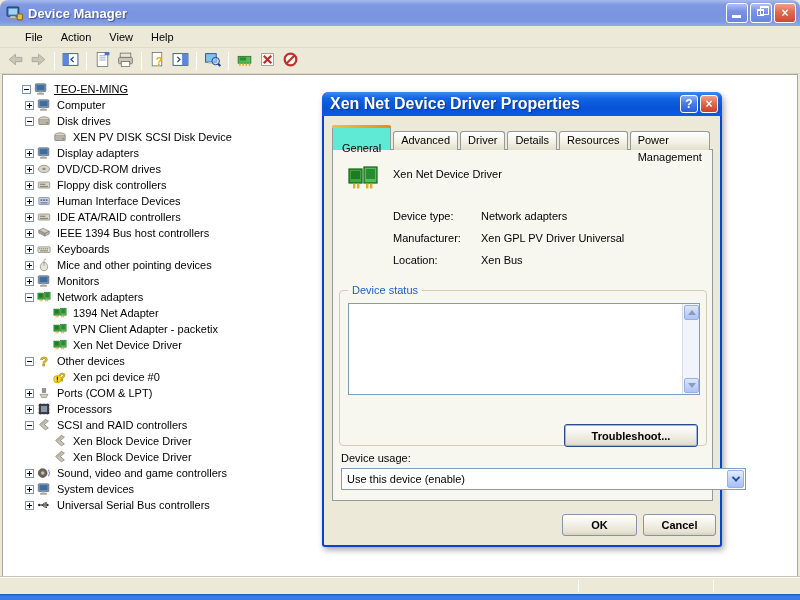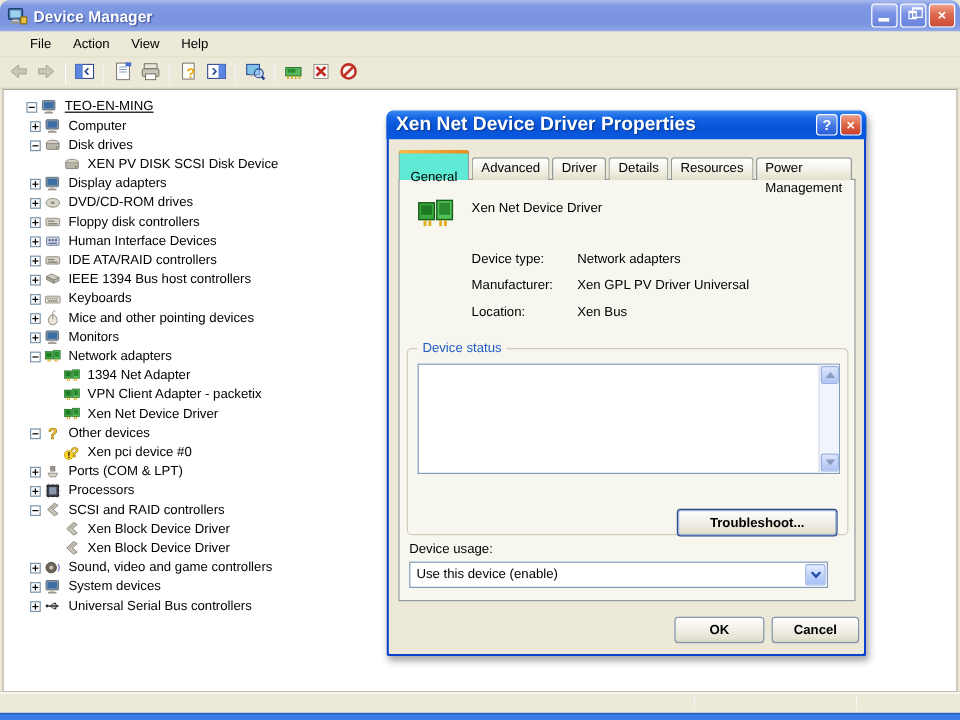--- a/index.html
+++ b/index.html
@@ -165,21 +165,21 @@
     font-family:"Liberation Sans",sans-serif; font-size:11px; color:#000;
     display:flex; align-items:center; justify-content:center;font-weight:bold;
   }
   .troubleshoot-btn {
     position:absolute; right:14px; top:274px; width:134px; height:23px;
     border:1px solid #2a4a8c;
     box-shadow: inset 0 0 0 1px #9db4dd;
   }
   .usage-label { position:absolute; left:8px; top:302px; }
   .combo {
-    position:absolute; left:8px; top:318px; width:349px; height:22px;
+    position:absolute; left:8px; top:318px; width:405px; height:22px;
     background:#fff; border:1px solid #7f9db9;
   }
   .combo-value { position:absolute; left:5px; top:4px; }
   .combo-btn {
     position:absolute; right:1px; top:1px; bottom:1px; width:17px; border-radius:2px;
     background: linear-gradient(180deg,#e4edfe 0%,#c2d4fa 50%,#a4c0f6 100%);
     border:1px solid #9ab0e4;
     display:flex; align-items:center; justify-content:center;
   }
   .chev { width:6px; height:6px; border-right:2px solid #1f4fa8; border-bottom:2px solid #1f4fa8; transform:rotate(45deg) translate(-1px,-1px); }

